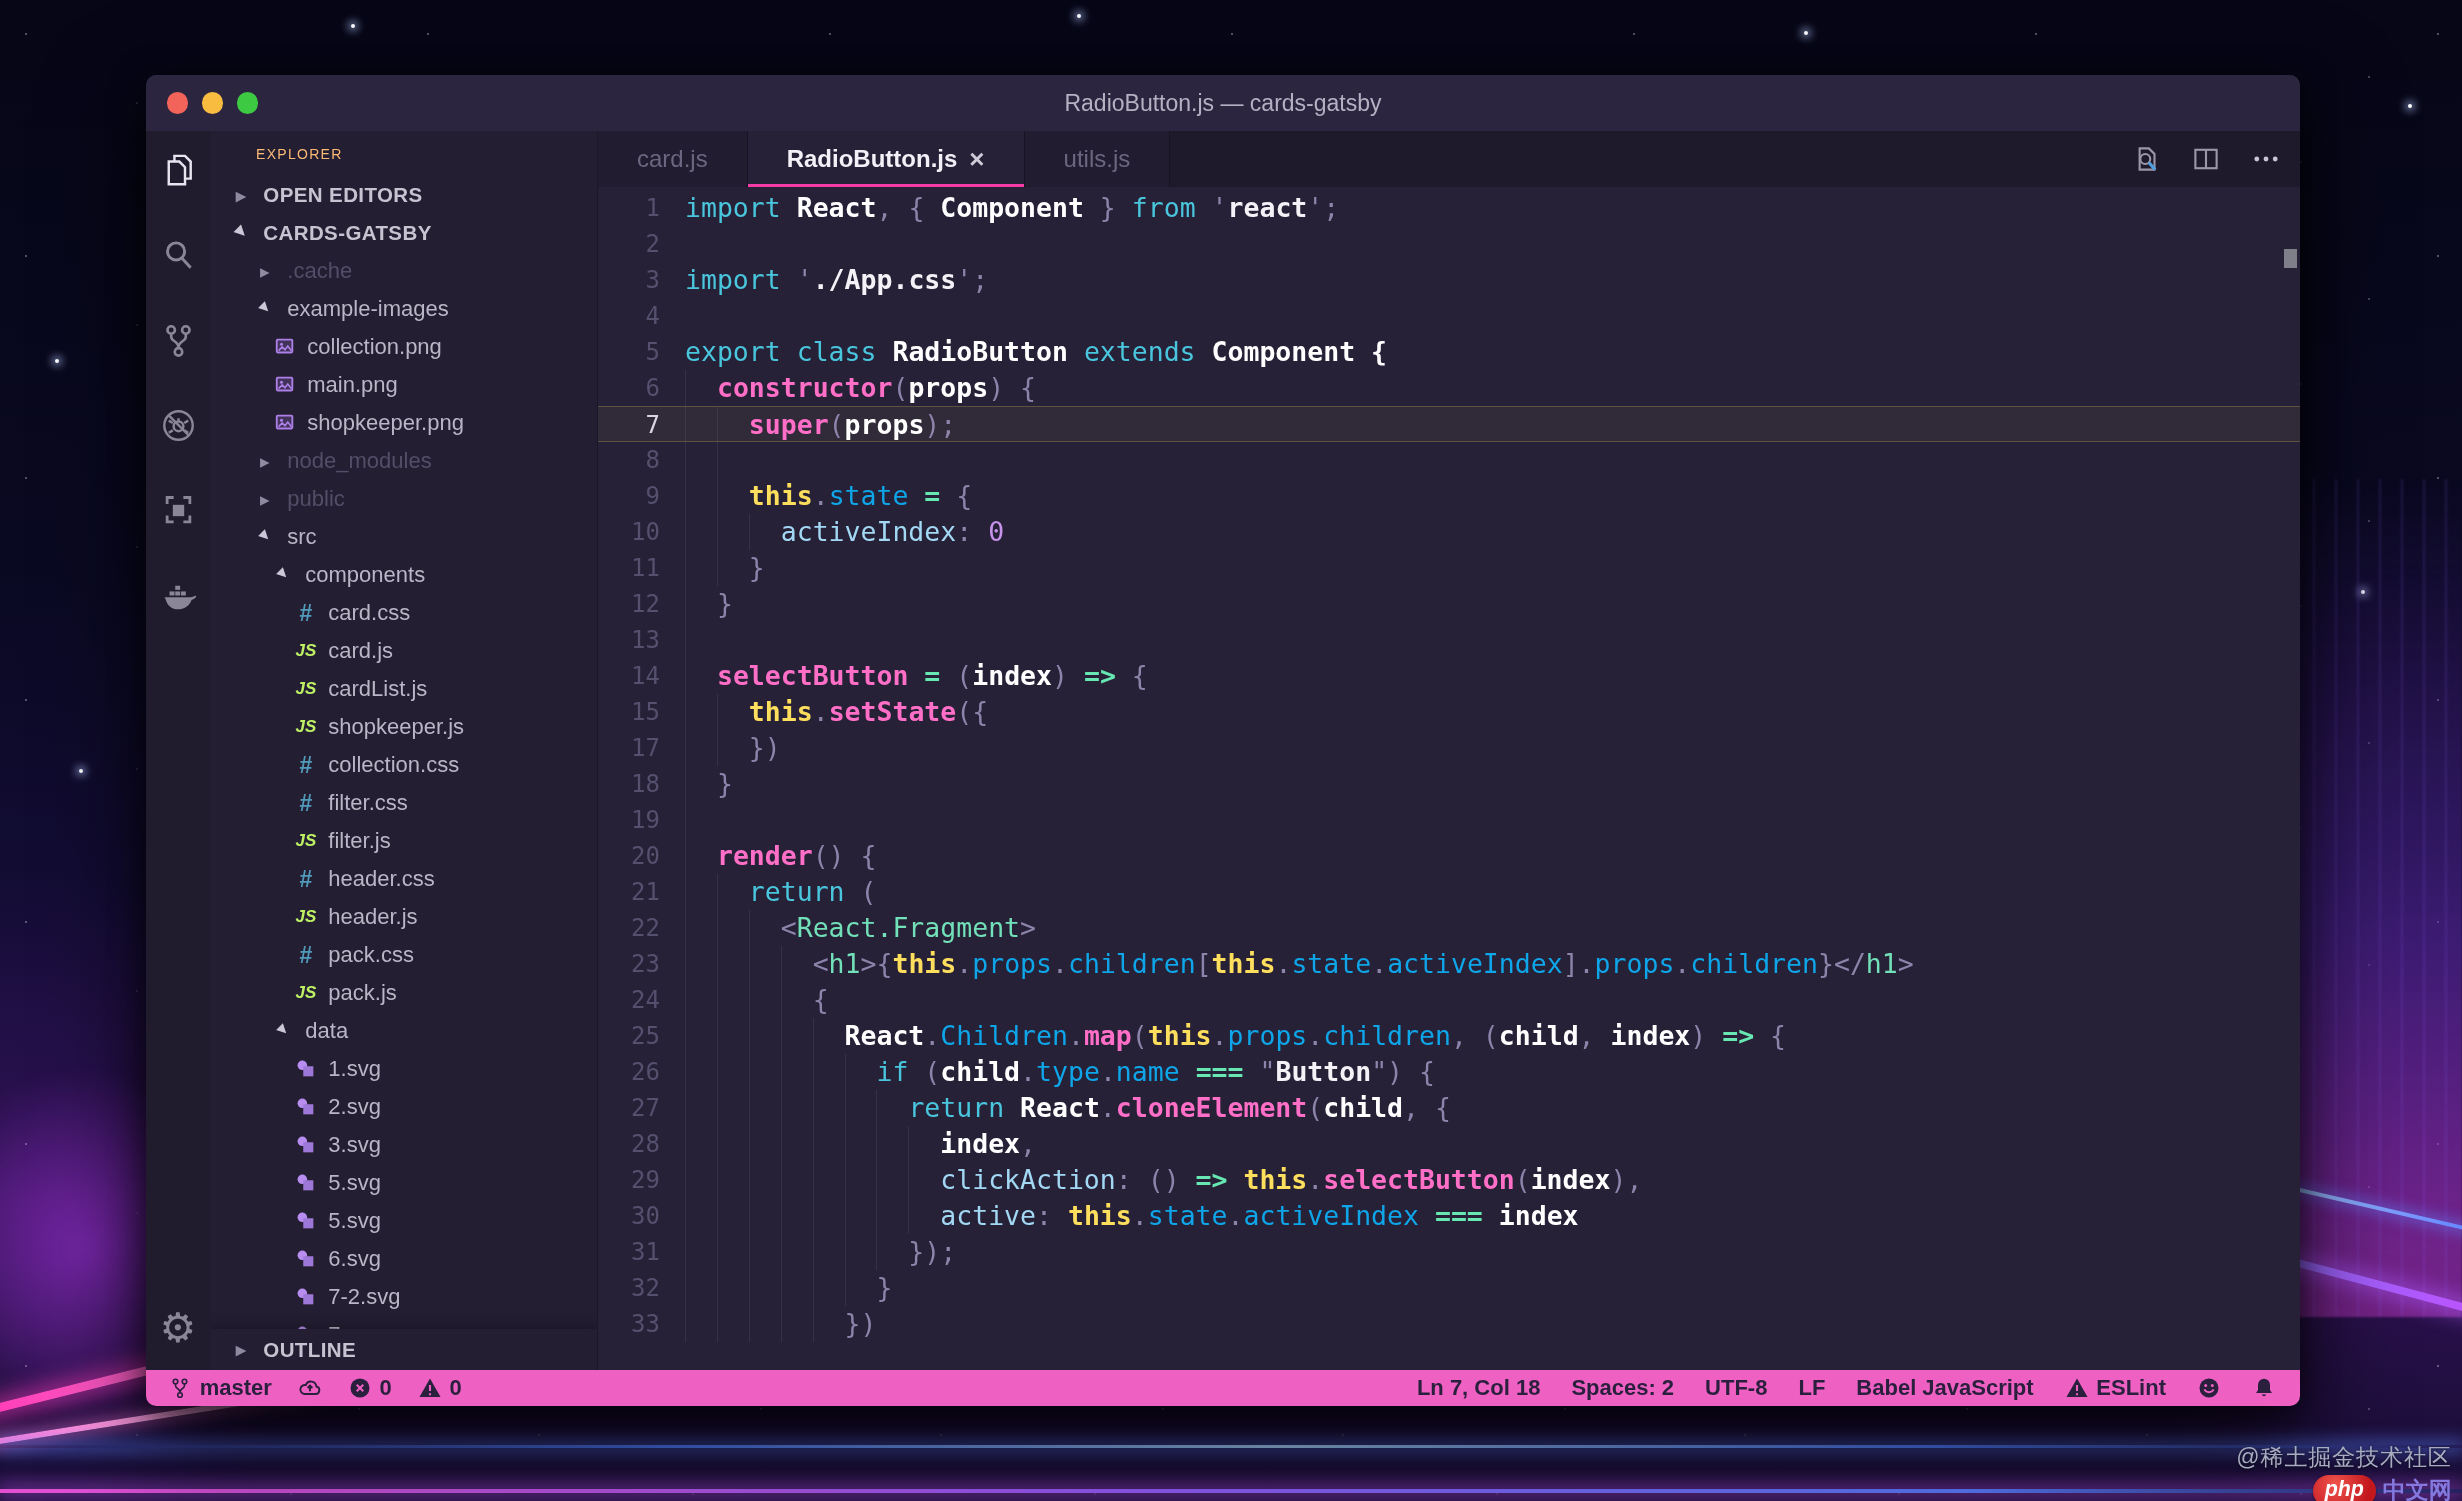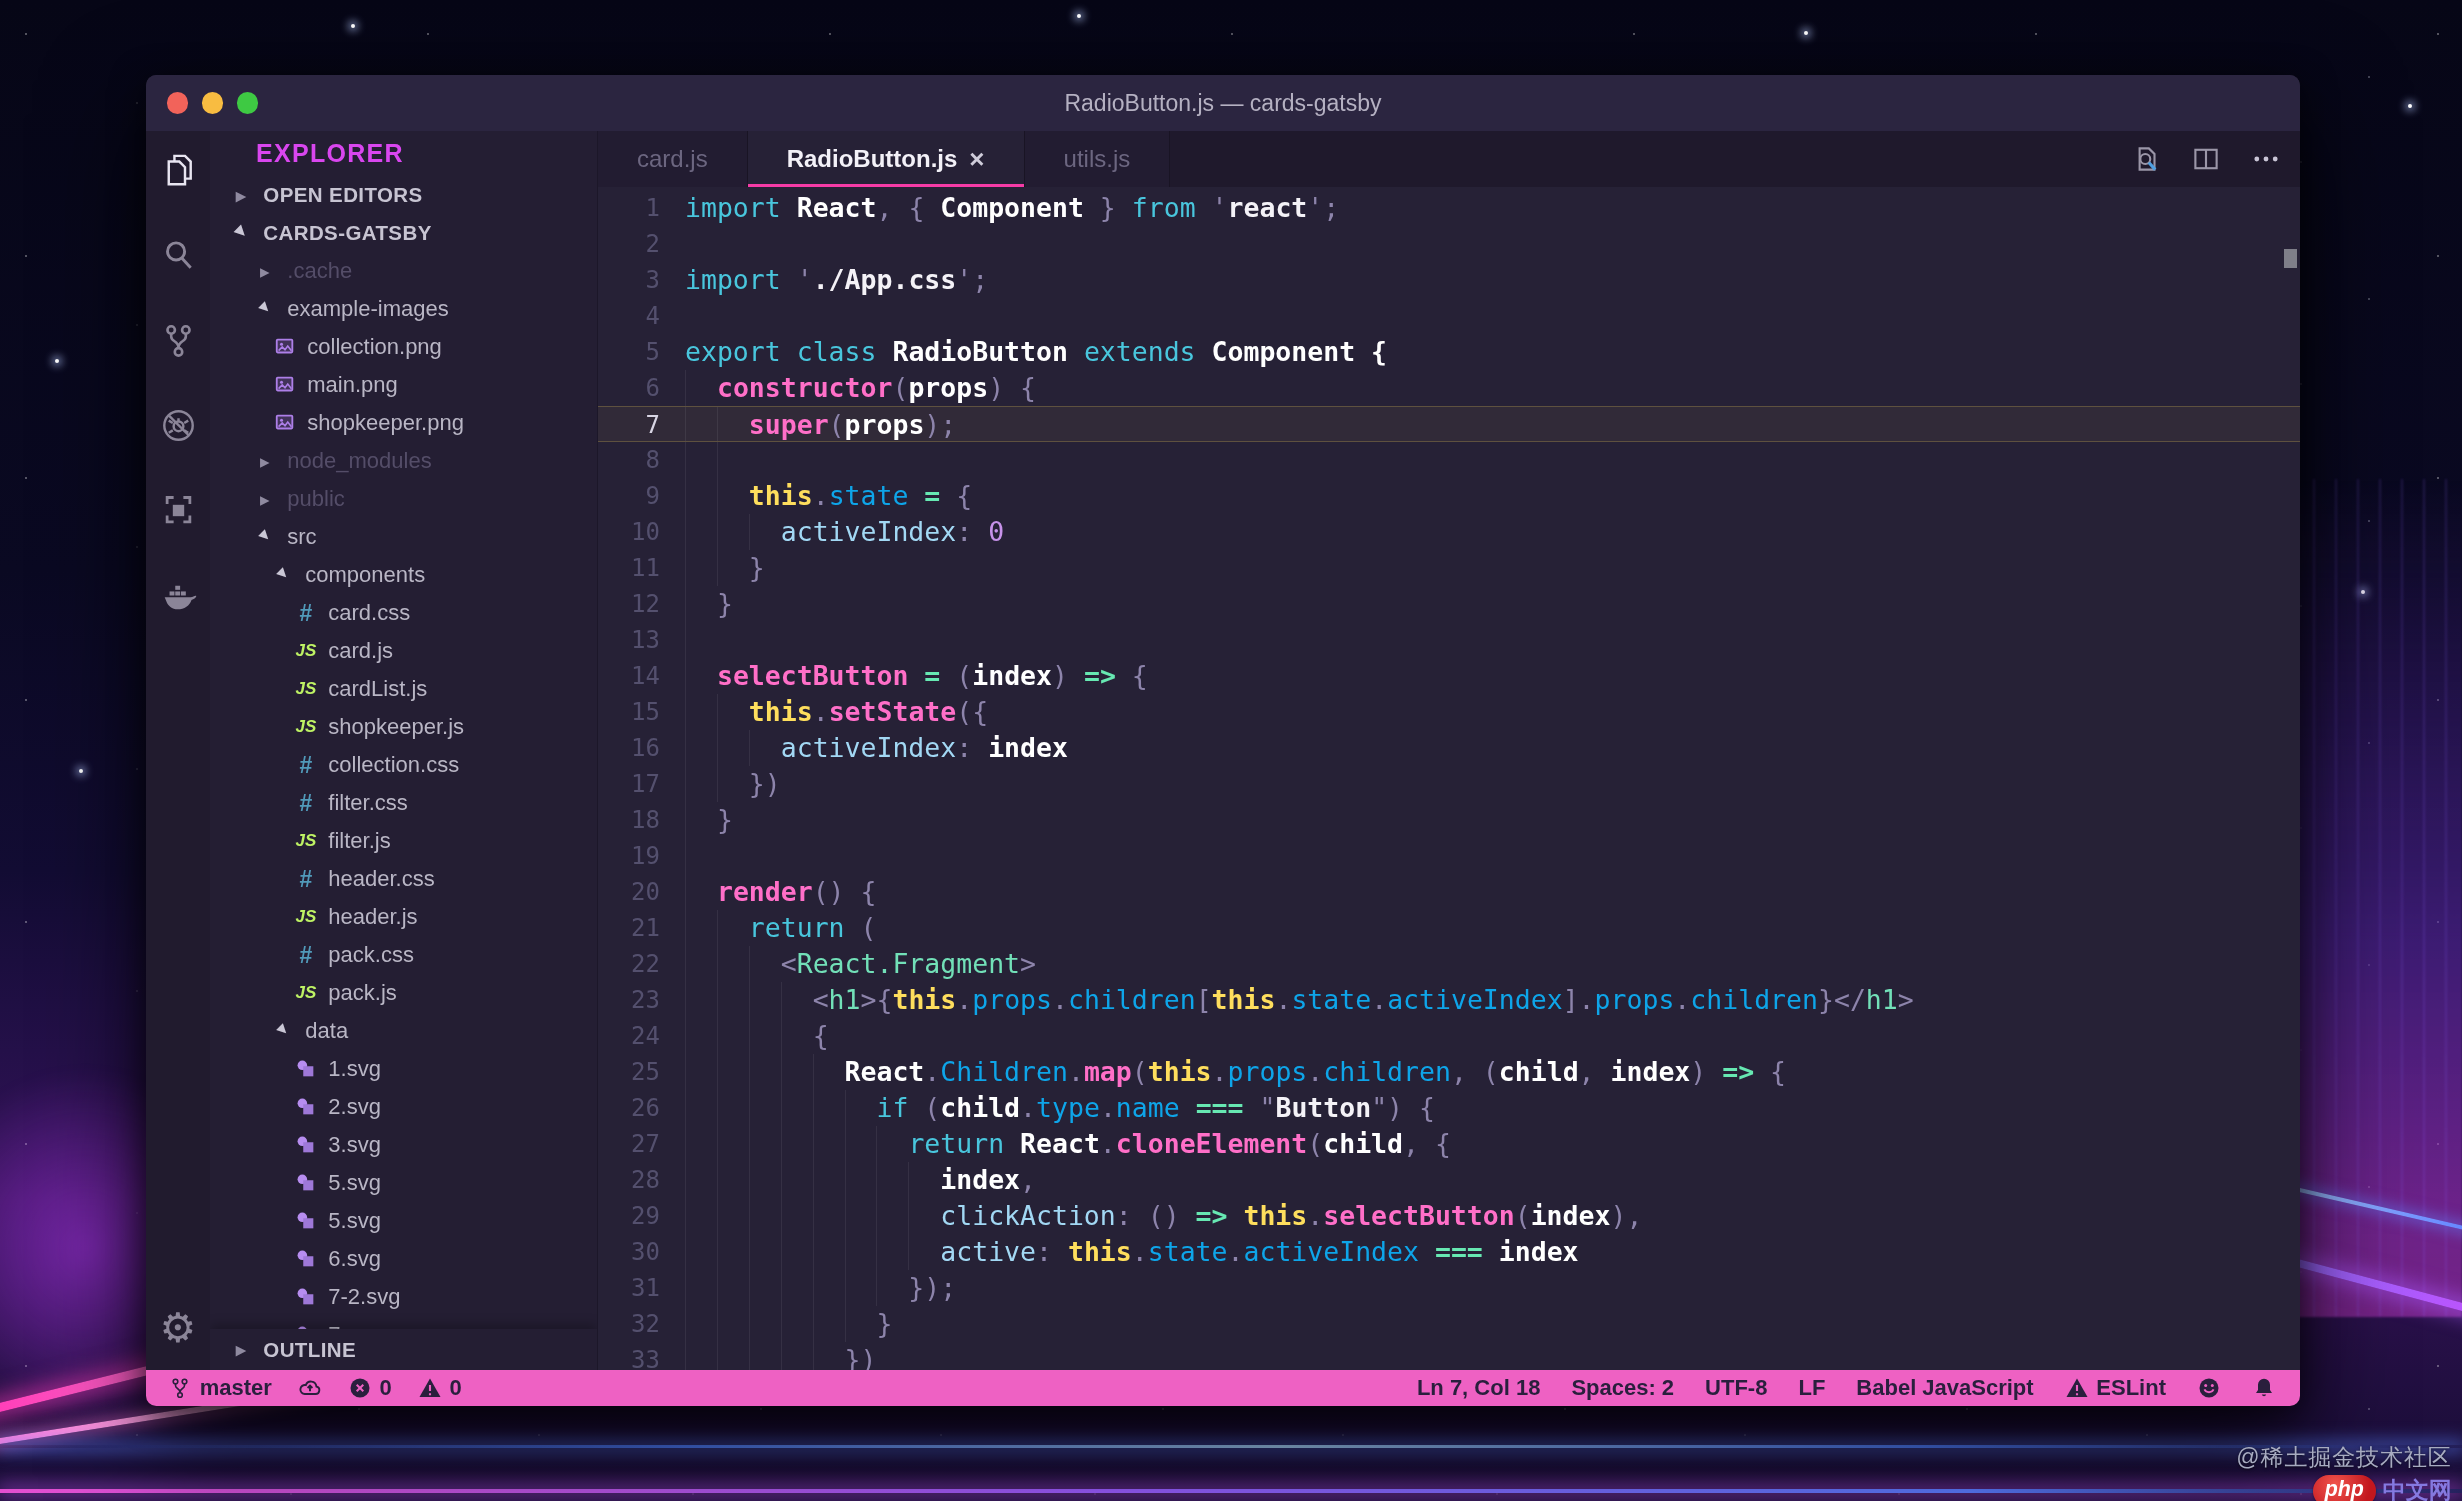--- a/index.html
+++ b/index.html
@@ -67,21 +67,21 @@
   .activitybar { width:64px; background:#211b2e; display:flex; flex-direction:column; align-items:center; position:relative; }
   .act-item { width:64px; height:85px; display:flex; align-items:center; justify-content:center; color:#8b8598; }
   .act-item svg { width:39px; height:39px; }
   .act-item.active { color:#e8e5f1; }
   .act-gear { position:absolute; bottom:5.1px; left:0; width:64px; height:74px; display:flex; align-items:center; justify-content:center;
     color:#8b8598; font-size:41px; font-family:"DejaVu Sans", sans-serif; }
 
   
   .sidebar { width:388px; background:#241e33; position:relative; overflow:hidden; border-right:0.9px solid #1c1729; }
   .sidebar-header { height:45px; display:flex; align-items:center; padding-left:46px;
-    color:#d946ef; font-size:25px; font-weight:700; letter-spacing:1.3px; }
+    color:#fdba74; font-size:14px; font-weight:400; letter-spacing:1.3px; }
   .tree { position:absolute; top:45px; left:0; right:0; bottom:41px; overflow:hidden; }
   .trow { height:38px; display:flex; align-items:center; gap:10.3px; color:#b9b6c5; font-size:22px; white-space:nowrap; }
   .trow.section { font-weight:700; color:#c7c4d2; font-size:20.5px; letter-spacing:0.4px; }
   .trow.dim { color:#544d68; }
   .chev { width:17px; color:#8f8aa0; font-size:19px; flex:none; display:inline-block; }
   .chev.exp { transform:rotate(45deg); color:#cac7d6; }
   .ficon { width:24px; flex:none; display:flex; align-items:center; justify-content:center; }
   .ficon svg { width:22px; height:22px; }
   .ic-js { color:#bef264; font-weight:700; font-size:17px; font-style:italic; }
   .ic-css { color:#519aba; font-weight:700; font-size:23px; }
@@ -526,27 +526,20 @@
               </div>
               <div class="line">
                 <span class="ig" style="left: calc(0ch + 87px);"></span>
                 <span class="ig" style="left: calc(2ch + 87px);"></span>
                 <span class="ln">15</span>
                 <span class="code"><span>    </span><span class="tok-th">this</span><span class="tok-pu">.</span><span class="tok-fn">setState</span><span class="tok-pu">({</span></span>
               </div>
               <div class="line">
                 <span class="ig" style="left: calc(0ch + 87px);"></span>
                 <span class="ig" style="left: calc(2ch + 87px);"></span>
-                <span class="ig" style="left: calc(4ch + 87px);"></span>
-                <span class="ln">16</span>
-                <span class="code"><span>      </span><span class="tok-ky">activeIndex</span><span class="tok-pu">: </span><span class="tok-id">index</span></span>
-              </div>
-              <div class="line">
-                <span class="ig" style="left: calc(0ch + 87px);"></span>
-                <span class="ig" style="left: calc(2ch + 87px);"></span>
                 <span class="ln">17</span>
                 <span class="code"><span class="tok-pu">    })</span></span>
               </div>
               <div class="line">
                 <span class="ig" style="left: calc(0ch + 87px);"></span>
                 <span class="ln">18</span>
                 <span class="code"><span class="tok-pu">  }</span></span>
               </div>
               <div class="line">
                 <span class="ig" style="left: calc(0ch + 87px);"></span>

